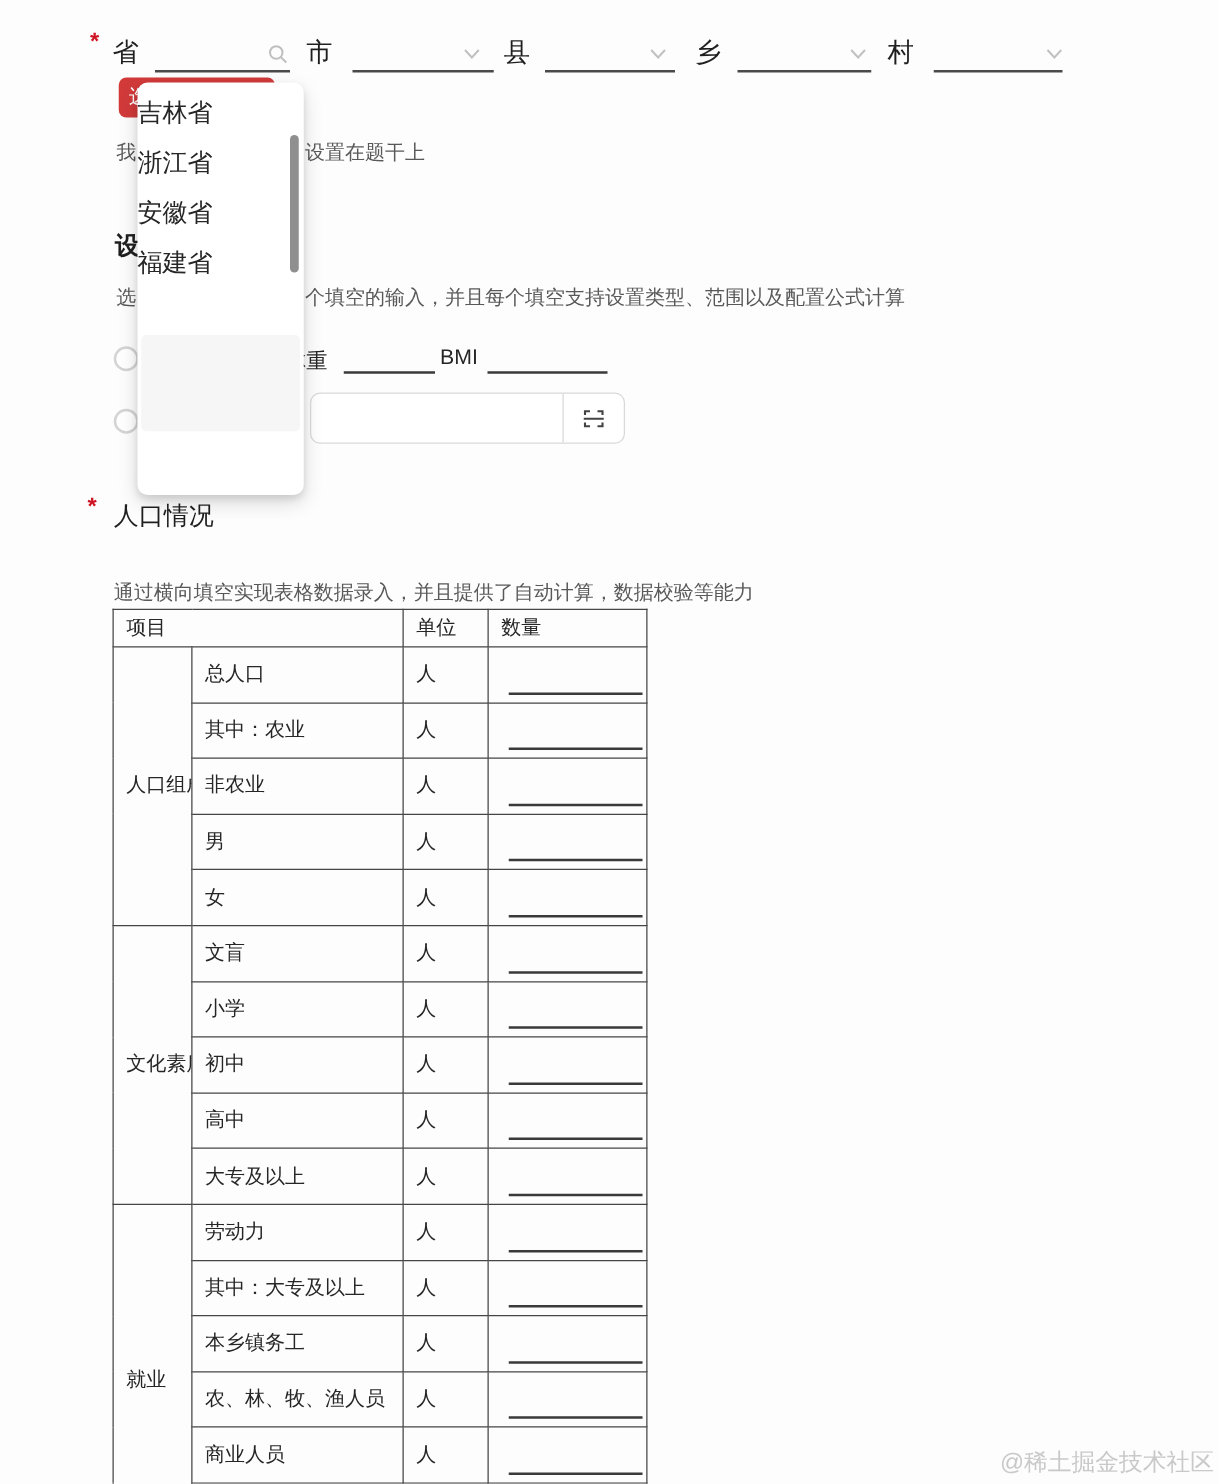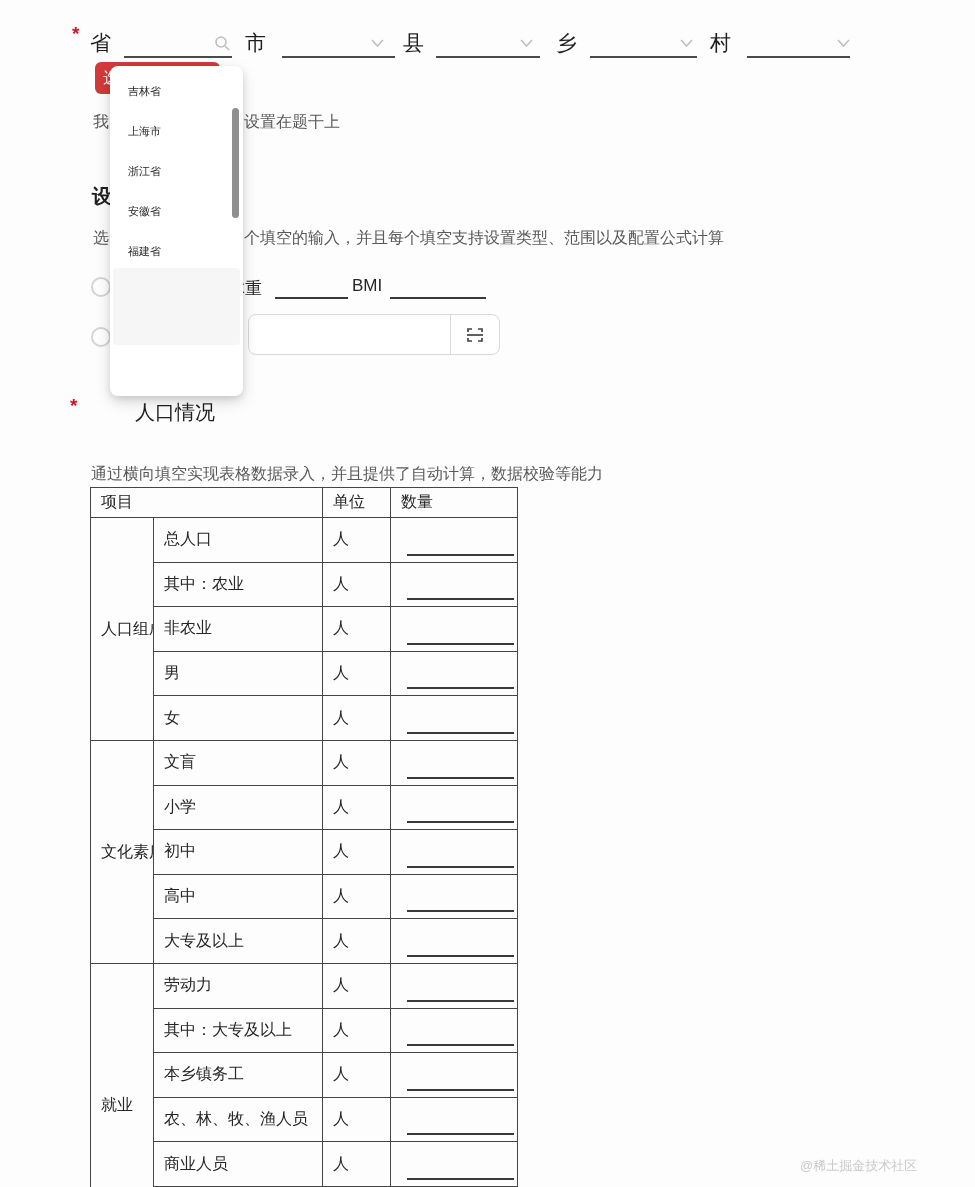--- a/index.html
+++ b/index.html
@@ -35,22 +35,22 @@
     background: #ffffff; border-radius: 8px;
     box-shadow: 0 6px 16px rgba(0,0,0,0.14), 0 3px 6px rgba(0,0,0,0.10);
     z-index: 10; padding-top: 5px;
   }
   .dropdown .hl-block {
     position: absolute; left: 3px; right: 3px; top: 202px; height: 77px;
     background: #f6f6f6; border-radius: 4px;
   }
   .dd-item {
     position: relative;
-    height: 40px; line-height: 40px; padding-left: 18px;
-    font-size: 11px; color: #262626; white-space: nowrap; cursor: pointer;
+    height: 40px; line-height: 40px; 
+    font-size: 20px; color: #262626; white-space: nowrap; cursor: pointer;
   }
   .dd-thumb {
     position: absolute; right: 4px; top: 42px; width: 7px; height: 110px;
     background: #8f8f8f; border-radius: 4px;
   }
 
   
   .gray-text { font-size: 16px; color: #595959; white-space: nowrap; }
   .h2 { font-size: 20px; font-weight: 700; color: #1f1f1f; white-space: nowrap; }
   .h2b { font-size: 20px; font-weight: 500; color: #1f1f1f; white-space: nowrap; }
@@ -86,21 +86,21 @@
   }
   .pop-table thead tr { height: 30px; }
   .pop-table tbody tr { height: 44.6px; }
   .group-cell { white-space: normal; line-height: 27px; padding-left: 9px; }
   .qty-cell { position: relative; padding: 0; }
   .qty-line {
     position: absolute; left: 16px; right: 3px; bottom: 6px; height: 0;
     border-bottom: 2px solid #3a3a3a; cursor: text;
   }
 
-  .watermark { font-size: 13px; color: #c9c9c9; white-space: nowrap; }
+  .watermark { font-size: 19px; color: #c9c9c9; white-space: nowrap; }
   svg { display: block; }
 </style>
 </head>
 <body>
 
 <span class="abs req-star" style="left:72px; top:24px;">*</span>
 
 <span class="abs fld-label" style="left:90px; top:29px;">省</span>
 <div class="abs fld-line" style="left:124px; top:56px; width:108px;"></div>
 <span class="abs fld-icon" style="left:214px; top:35px;">
@@ -169,29 +169,28 @@
         <path d="M7 16 H3 V13"></path>
         <line x1="2" y1="10" x2="18" y2="10"></line>
       </svg>
     </span>
   </div>
 </div>
 
 <div class="abs dropdown">
   <div class="hl-block"></div>
   <div class="dd-item">吉林省</div>
-  <div class="dd-item">上海市</div>
   <div class="dd-item">浙江省</div>
   <div class="dd-item">安徽省</div>
   <div class="dd-item">福建省</div>
   <div class="dd-thumb"></div>
 </div>
 
 <span class="abs req-star" style="left:70px; top:396px;">*</span>
-<span class="abs h2b" style="left:91px; top:399px;margin-left:44px;">人口情况</span>
+<span class="abs h2b" style="left:91px; top:399px;">人口情况</span>
 <span class="abs gray-text" style="left:91px; top:464px;">通过横向填空实现表格数据录入，并且提供了自动计算，数据校验等能力</span>
 
 <table class="abs pop-table" style="left:90px; top:487px; width:427px;">
   <colgroup>
     <col style="width:63px">
       <col style="width:169px">
       <col style="width:68px">
       <col style="width:127px">
   </colgroup>
   <thead>

